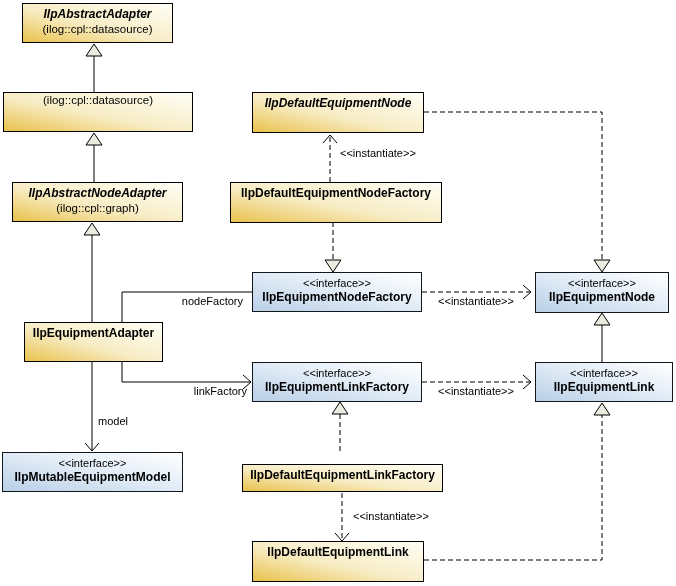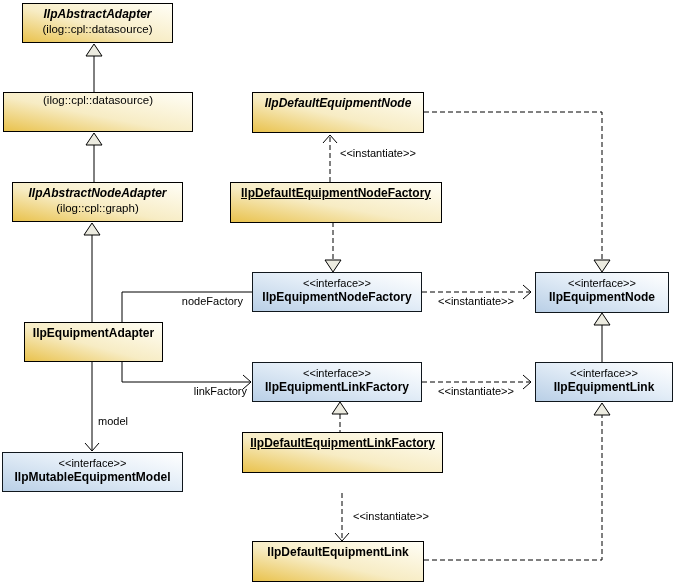--- a/index.html
+++ b/index.html
@@ -164,21 +164,21 @@
 
   <div class="uml-box class-box italic" style="left:12px; top:182px; width:171px; height:40px;">
     <div class="cname">IlpAbstractNodeAdapter</div>
     <div class="pkg">(ilog::cpl::graph)</div>
   </div>
 
   <div class="uml-box class-box" style="left:252px; top:92px; width:172px; height:41px;font-style:italic;">
     <div class="cname">IlpDefaultEquipmentNode</div>
   </div>
 
-  <div class="uml-box class-box" style="left:230px; top:182px; width:212px; height:41px;text-decoration:underline;">
+  <div class="uml-box class-box" style="left:230px; top:182px; width:212px; height:41px;">
     <div class="cname">IlpDefaultEquipmentNodeFactory</div>
   </div>
 
   <div class="uml-box interface-box" style="left:252px; top:272px; width:170px; height:40px;">
     <div class="stereotype">&lt;&lt;interface&gt;&gt;</div>
     <div class="cname">IlpEquipmentNodeFactory</div>
   </div>
 
   <div class="uml-box interface-box" style="left:535px; top:272px; width:134px; height:41px;">
     <div class="stereotype">&lt;&lt;interface&gt;&gt;</div>
@@ -188,21 +188,21 @@
   <div class="uml-box interface-box" style="left:252px; top:362px; width:170px; height:40px;">
     <div class="stereotype">&lt;&lt;interface&gt;&gt;</div>
     <div class="cname">IlpEquipmentLinkFactory</div>
   </div>
 
   <div class="uml-box interface-box" style="left:535px; top:362px; width:138px; height:40px;">
     <div class="stereotype">&lt;&lt;interface&gt;&gt;</div>
     <div class="cname">IlpEquipmentLink</div>
   </div>
 
-  <div class="uml-box class-box" style="left:242px; top:432px; width:201px; height:41px;text-decoration:underline;">
+  <div class="uml-box class-box" style="left:242px; top:464px; width:201px; height:28px;">
     <div class="cname">IlpDefaultEquipmentLinkFactory</div>
   </div>
 
   <div class="uml-box class-box" style="left:252px; top:541px; width:172px; height:41px;">
     <div class="cname">IlpDefaultEquipmentLink</div>
   </div>
 
   <div class="uml-box interface-box" style="left:2px; top:452px; width:181px; height:40px;">
     <div class="stereotype">&lt;&lt;interface&gt;&gt;</div>
     <div class="cname">IlpMutableEquipmentModel</div>

